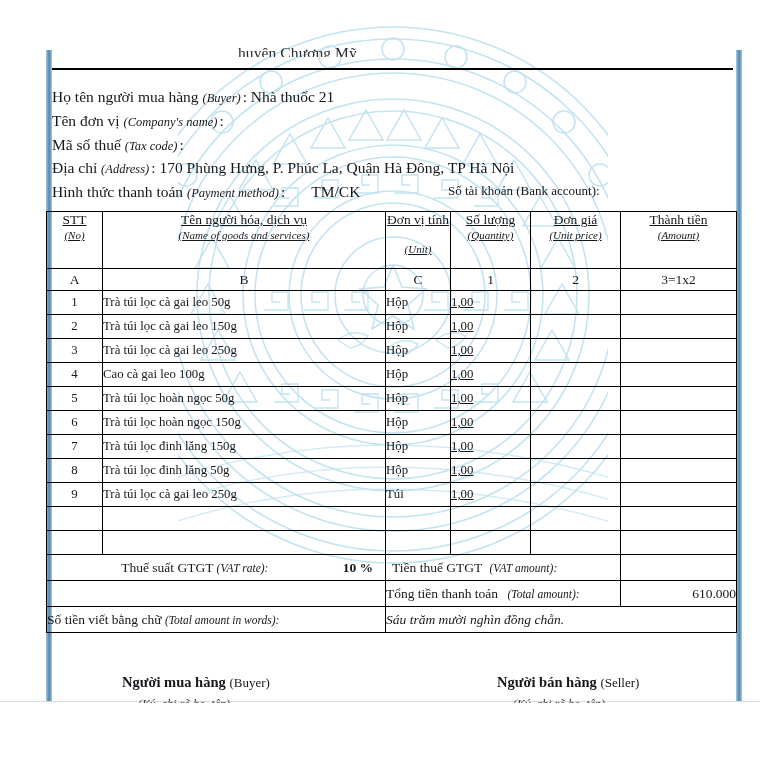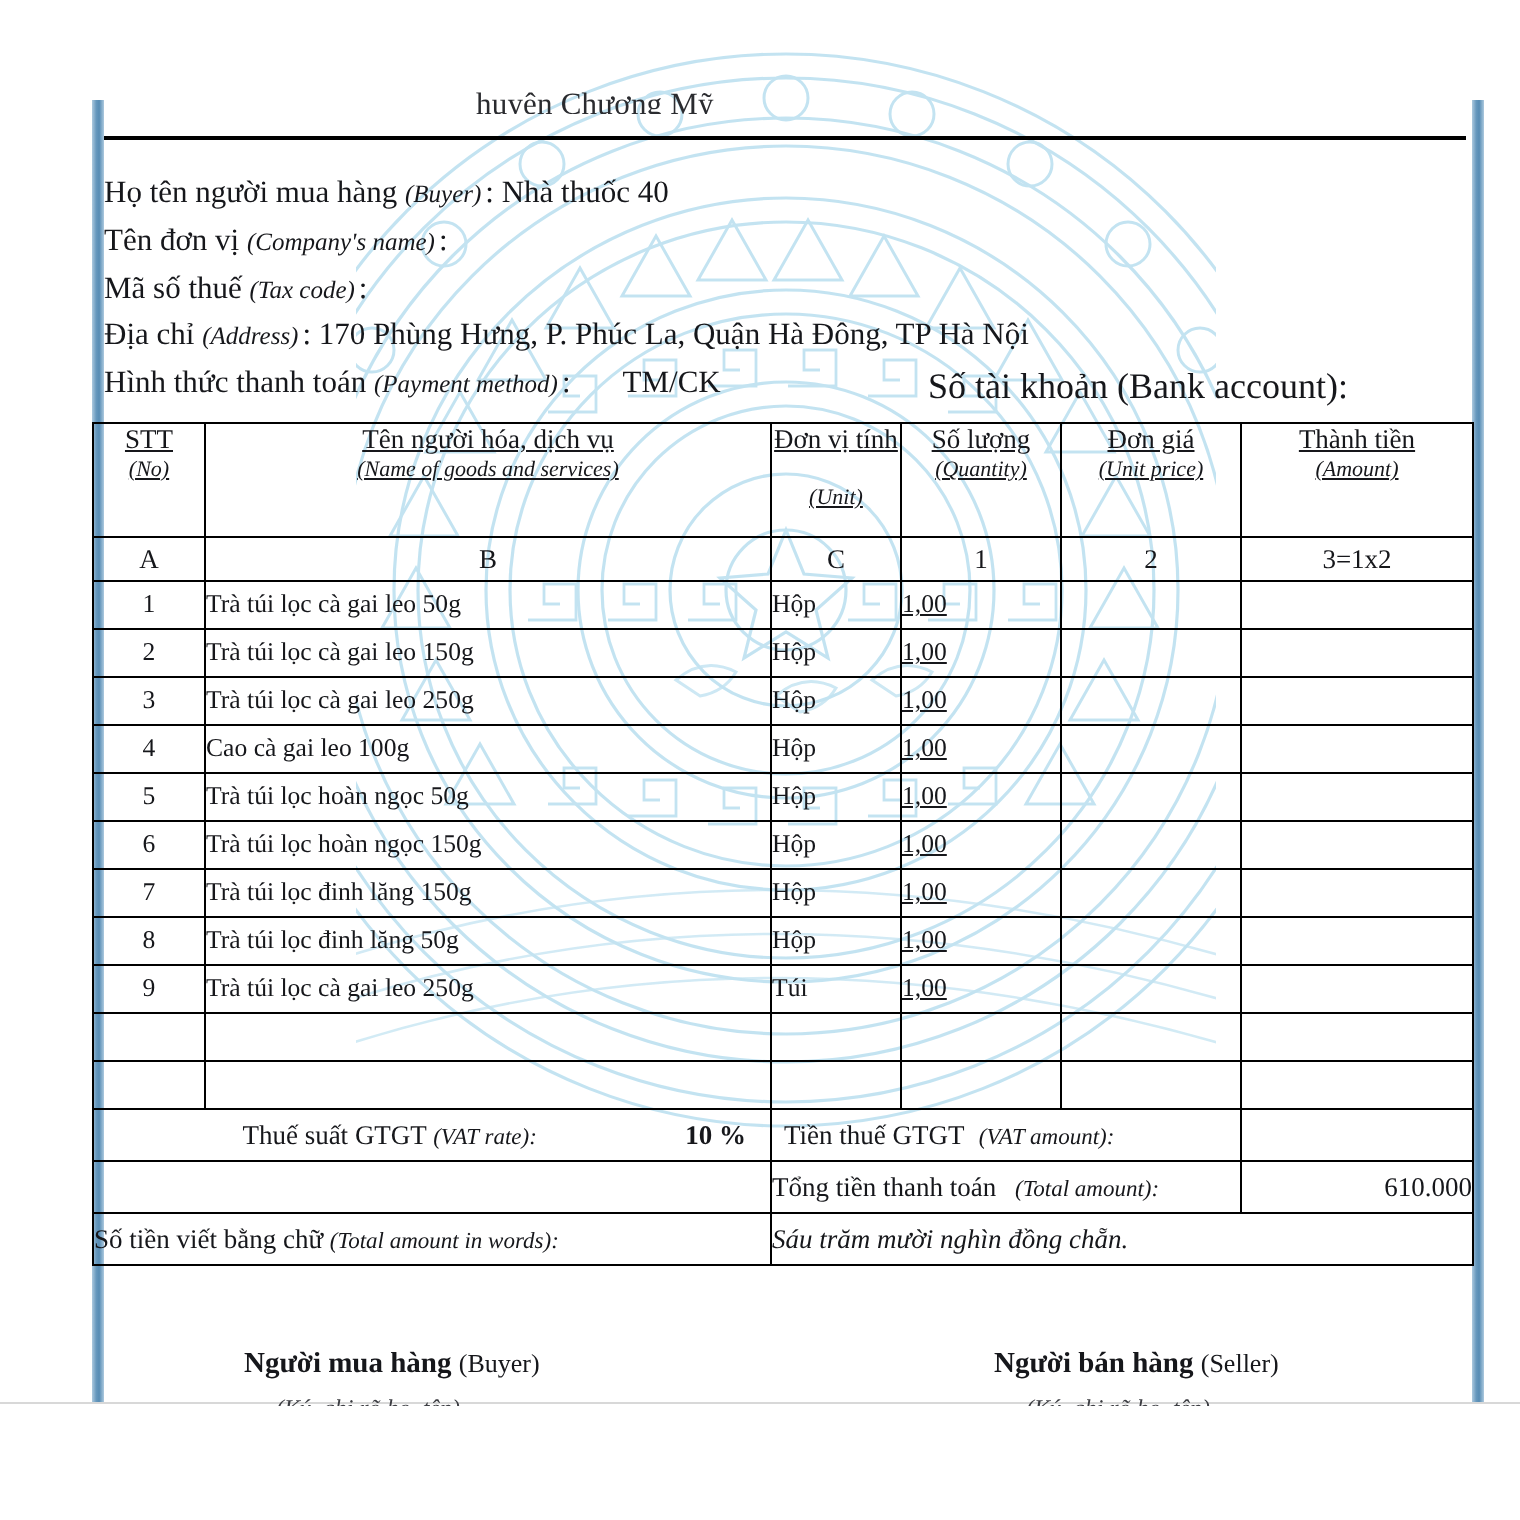--- a/index.html
+++ b/index.html
@@ -98,23 +98,23 @@
   }
   .hdr .val { padding-left: 2px; }
   .hdr-row1 { top: 88px; }
   .hdr-row2 { top: 112px; }
   .hdr-row3 { top: 136px; }
   .hdr-row4 { top: 159px; }
   .hdr-row5 { top: 183px; }
   .pay-method { padding-left: 26px; }
   .bank-label {
     position: absolute;
-    left: 464px;
+    left: 448px;
     top: 183px;
-    font-size: 18px;
+    font-size: 13px;
     white-space: nowrap;
     text-align: center;
   }
 
   
   #tbl {
     position: absolute;
     left: 46px;
     top: 211px;
     width: 690px;
@@ -361,21 +361,21 @@
   <div class="edge-bar right"></div>
   <div class="page-bottom-rule"></div>
 
   <div id="content">
 
     <div class="clipped-top">huyện Chương Mỹ</div>
     <div class="top-rule"></div>
 
     <div class="hdr hdr-row1">
       <span>Họ tên người mua hàng</span>
-      <span class="en">(Buyer)</span><span class="val">: Nhà thuốc 40</span>
+      <span class="en">(Buyer)</span><span class="val">: Nhà thuốc 21</span>
     </div>
 
     <div class="hdr hdr-row2">
       <span>Tên đơn vị</span>
       <span class="en">(Company's name)</span><span class="val">:</span>
     </div>
 
     <div class="hdr hdr-row3">
       <span>Mã số thuế</span>
       <span class="en">(Tax code)</span><span class="val">:</span>

